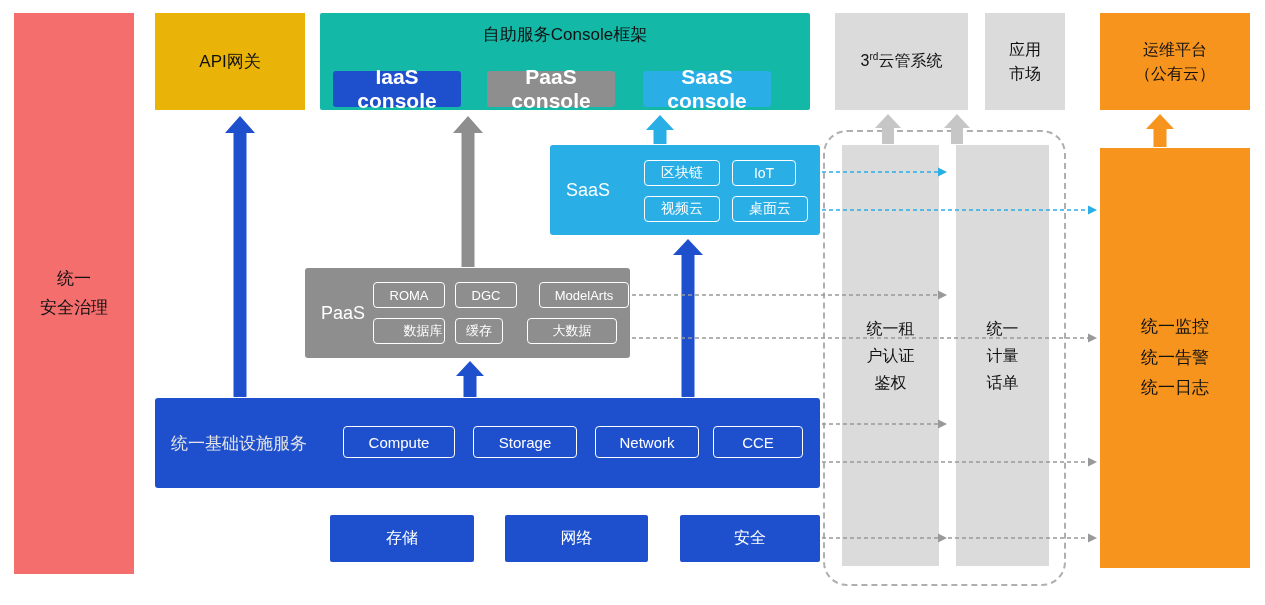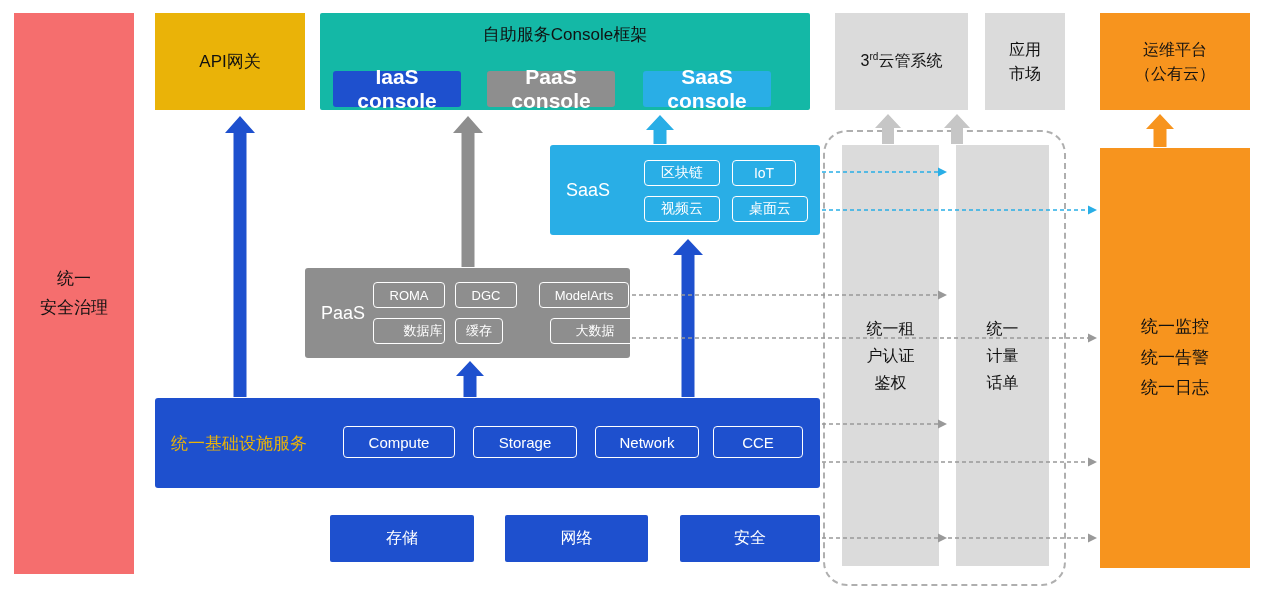--- a/index.html
+++ b/index.html
@@ -28,35 +28,35 @@
   .app-box{left:985px;top:13px;width:80px;height:97px;font-size:16px;line-height:1.5;}
   .om-box{left:1100px;top:13px;width:150px;height:97px;background:#F7941E;
           font-size:16px;line-height:1.5;}
 
   .saas-box{left:550px;top:145px;width:270px;height:90px;background:#29AEE6;border-radius:3px;}
   .paas-box{left:305px;top:268px;width:325px;height:90px;background:#8E8E8E;border-radius:3px;}
   .infra-box{left:155px;top:398px;width:665px;height:90px;background:#1E50CE;border-radius:3px;}
   .band-label{position:absolute;left:16px;top:0;bottom:0;display:flex;align-items:center;
               color:#fff;font-size:18px;}
   .infra-label{position:absolute;left:16px;top:0;bottom:0;display:flex;align-items:center;
-               color:#eab308;font-size:17px;}
+               color:#e5e5e5;font-size:17px;}
   .pill{position:absolute;border:1.5px solid #fff;border-radius:4px;color:#fff;
         display:flex;align-items:center;justify-content:center;box-sizing:border-box;
         font-size:14px;height:26px;}
   .s-i0{left:94px;top:15px;width:76px;}
   .s-i1{left:182px;top:15px;width:64px;}
   .s-i2{left:94px;top:51px;width:76px;}
   .s-i3{left:182px;top:51px;width:76px;}
   .p-pill{font-size:13px;}
   .p-i0{left:68px;top:14px;width:72px;}
   .p-i1{left:150px;top:14px;width:62px;}
   .p-i2{left:222px;top:14px;width:90px;margin-left:12px;}
   .p-i3{left:68px;top:50px;width:72px;padding-left:28px;}
   .p-i4{left:150px;top:50px;width:48px;}
-  .p-i5{left:222px;top:50px;width:90px;margin-left:23px;}
+  .p-i5{left:222px;top:50px;width:90px;}
   .f-pill{font-size:15px;height:32px;top:28px;}
   .f-i0{left:188px;width:112px;}
   .f-i1{left:318px;width:104px;}
   .f-i2{left:440px;width:104px;}
   .f-i3{left:558px;width:90px;}
 
   .hw{top:515px;height:47px;background:#1E50CE;color:#fff;font-size:16px;border-radius:2px;}
   .hw0{left:155px;width:147px;}
   .hw1{left:330px;width:144px;}
   .hw2{left:505px;width:143px;}

